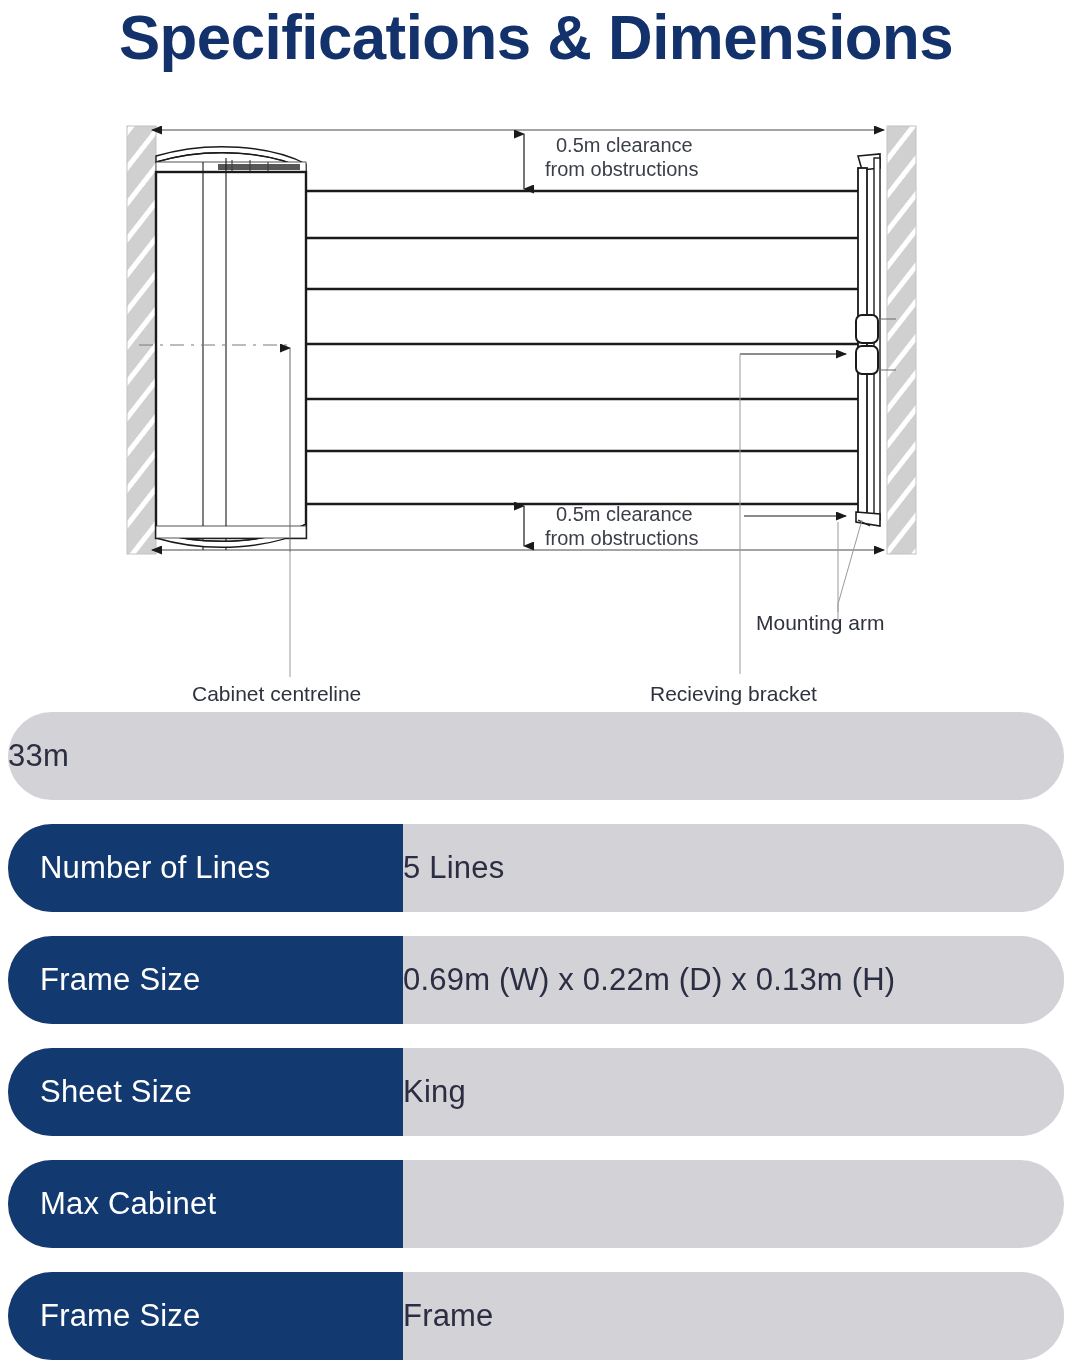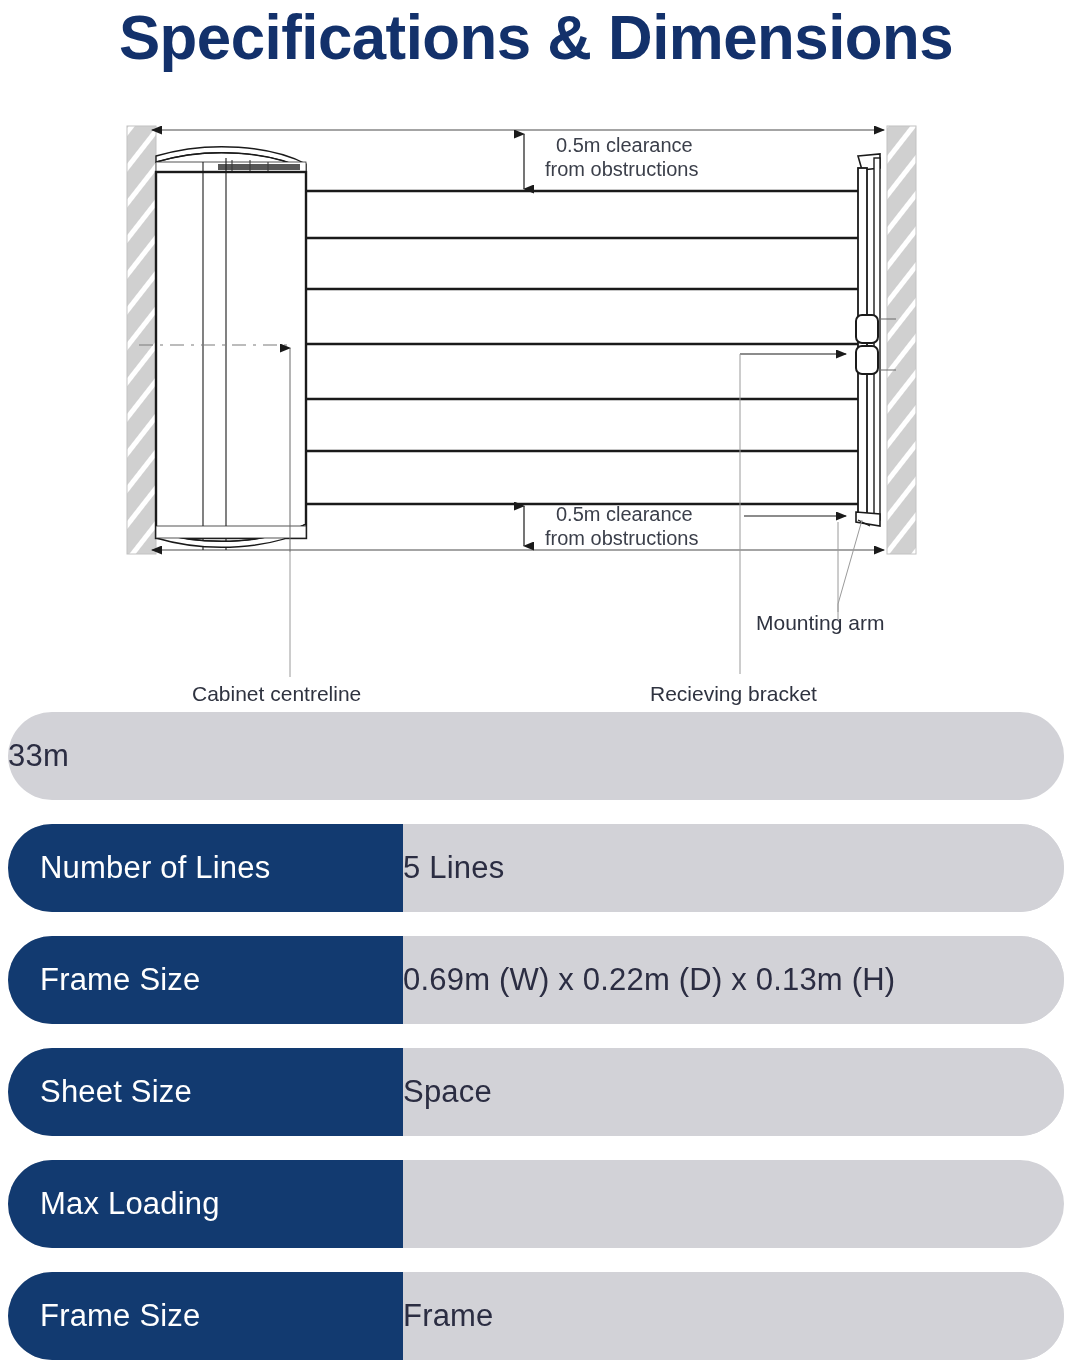--- a/index.html
+++ b/index.html
@@ -227,25 +227,25 @@
       <div class="spec-value">5 Lines</div>
     </div>
 
     <div class="spec-row">
       <div class="spec-label">Frame Size</div>
       <div class="spec-value">0.69m (W) x 0.22m (D) x 0.13m (H)</div>
     </div>
 
     <div class="spec-row">
       <div class="spec-label">Sheet Size</div>
-      <div class="spec-value">Space</div>
-    </div>
-
-    <div class="spec-row">
-      <div class="spec-label">Max Loading</div>
+      <div class="spec-value">King</div>
+    </div>
+
+    <div class="spec-row">
+      <div class="spec-label">Max Cabinet</div>
     </div>
 
     <div class="spec-row">
       <div class="spec-label">Frame Size</div>
       <div class="spec-value">Frame</div>
     </div>
 
   </div>
 
 </div>

